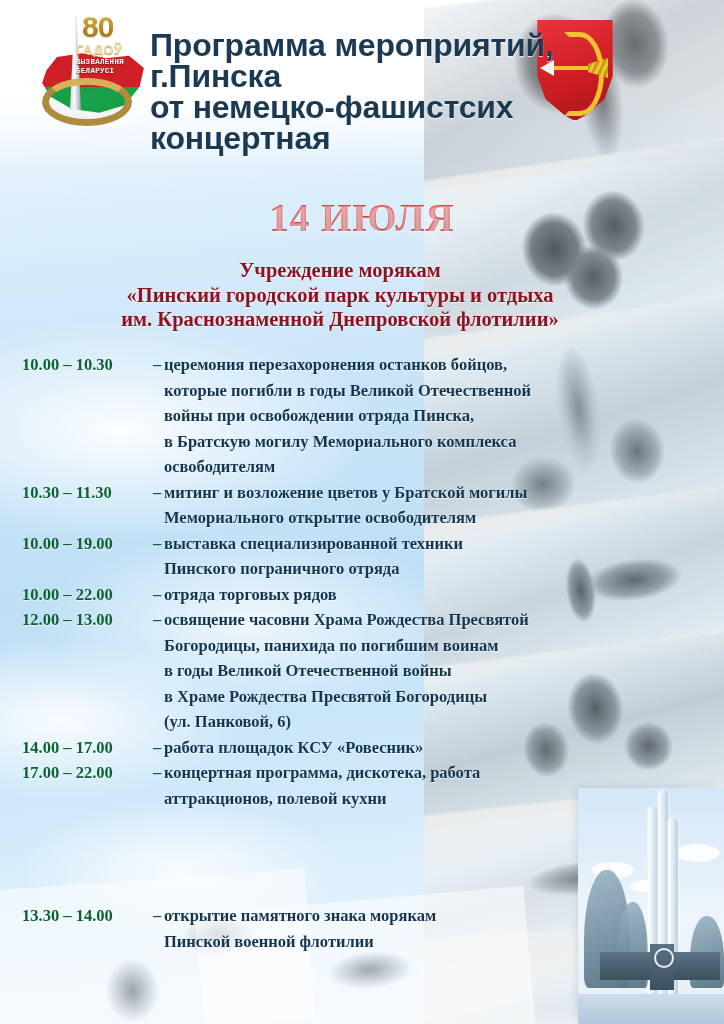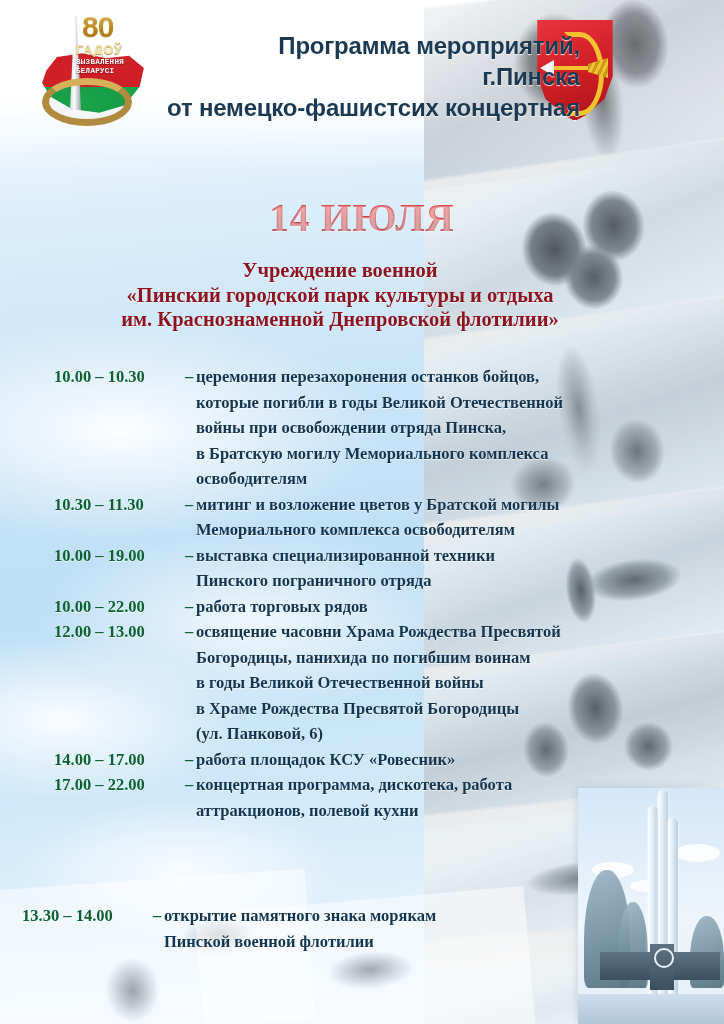--- a/index.html
+++ b/index.html
@@ -148,22 +148,22 @@
     border:5px solid #f2c230;border-left-color:transparent;border-radius:0 60% 60% 0/0 50% 50% 0;}
   .coa-arrow{position:absolute;left:12px;top:48px;width:56px;height:4px;background:#f2c230;}
   .coa-tip{position:absolute;left:6px;top:42px;width:0;height:0;
     border-top:8px solid transparent;border-bottom:8px solid transparent;border-right:14px solid #f2f4f6;}
   .coa-fletch{position:absolute;right:8px;top:40px;width:20px;height:20px;
     background:repeating-linear-gradient(115deg,#f2c230 0 3px,#c99a17 3px 6px);
     clip-path:polygon(0 30%,100% 0,100% 100%,0 70%);}
 
   .title{
     position:absolute;left:150px;top:30px;width:430px;
-    text-align:right;font-family:"Liberation Sans",sans-serif;font-weight:bold;
-    font-size:24px;line-height:31px;color:#1b3a52;letter-spacing:-.2px;
+    text-align:left;font-family:"Liberation Sans",sans-serif;font-weight:bold;
+    font-size:32px;line-height:31px;color:#1b3a52;letter-spacing:-.2px;
     text-shadow:0 1px 1px rgba(255,255,255,.85);
   }
   .title .ln{display:block;}
 
   
   .date{
     position:absolute;left:0;top:195px;width:724px;text-align:center;
     font-family:"Liberation Serif",serif;font-weight:bold;font-size:39px;
     letter-spacing:1px;
     background:linear-gradient(180deg,#e03a33 0%,#c61d22 40%,#8f0f16 100%);
@@ -177,21 +177,21 @@
     font-family:"Liberation Serif",serif;font-weight:bold;
     font-size:20.5px;line-height:24.5px;color:#8c1420;
     text-shadow:0 1px 1px rgba(255,255,255,.8);
   }
   .venue .ln{display:block;}
   .venue-1{left:30px;top:258px;}
   .venue-2{left:38px;top:845px;font-size:20.5px;}
 
   
   .program{position:absolute;left:22px;width:560px;}
-  .prog-1{top:364px;margin-left:32px;}
+  .prog-1{top:352px;}
   .prog-2{top:903px;}
   .item{display:flex;align-items:flex-start;margin-bottom:0px;}
   .time{
     flex:0 0 128px;font-family:"Liberation Serif",serif;font-weight:bold;
     font-size:16.5px;line-height:25.5px;color:#0b6130;white-space:nowrap;
     text-shadow:0 1px 0 rgba(255,255,255,.7);
   }
   .dash{
     flex:0 0 14px;font-family:"Liberation Serif",serif;font-weight:bold;
     font-size:16.5px;line-height:25.5px;color:#0b6130;text-align:center;
@@ -267,21 +267,21 @@
     <div class="title">
       <span class="ln">Программа мероприятий,</span>
       <span class="ln">г.Пинска</span>
       <span class="ln">от немецко-фашистсих концертная</span>
     </div>
   </div>
 
   <div class="date">14 ИЮЛЯ</div>
 
   <div class="venue venue-1">
-    <span class="ln">Учреждение военной</span>
+    <span class="ln">Учреждение морякам</span>
     <span class="ln">«Пинский городской парк культуры и отдыха</span>
     <span class="ln">им. Краснознаменной Днепровской флотилии»</span>
   </div>
 
   <div class="program prog-1">
 
     <div class="item">
       <div class="time">10.00 – 10.30</div>
       <div class="dash">–</div>
       <div class="desc">
@@ -291,38 +291,38 @@
         <span class="ln">в Братскую могилу Мемориального комплекса</span>
         <span class="ln">освободителям</span>
       </div>
     </div>
 
     <div class="item">
       <div class="time">10.30 – 11.30</div>
       <div class="dash">–</div>
       <div class="desc">
         <span class="ln">митинг и возложение цветов у Братской могилы</span>
-        <span class="ln">Мемориального комплекса освободителям</span>
+        <span class="ln">Мемориального открытие освободителям</span>
       </div>
     </div>
 
     <div class="item">
       <div class="time">10.00 – 19.00</div>
       <div class="dash">–</div>
       <div class="desc">
         <span class="ln">выставка специализированной техники</span>
         <span class="ln">Пинского пограничного отряда</span>
       </div>
     </div>
 
     <div class="item">
       <div class="time">10.00 – 22.00</div>
       <div class="dash">–</div>
       <div class="desc">
-        <span class="ln">работа торговых рядов</span>
+        <span class="ln">отряда торговых рядов</span>
       </div>
     </div>
 
     <div class="item">
       <div class="time">12.00 – 13.00</div>
       <div class="dash">–</div>
       <div class="desc">
         <span class="ln">освящение часовни Храма Рождества Пресвятой</span>
         <span class="ln">Богородицы, панихида по погибшим воинам</span>
         <span class="ln">в годы Великой Отечественной войны</span>

